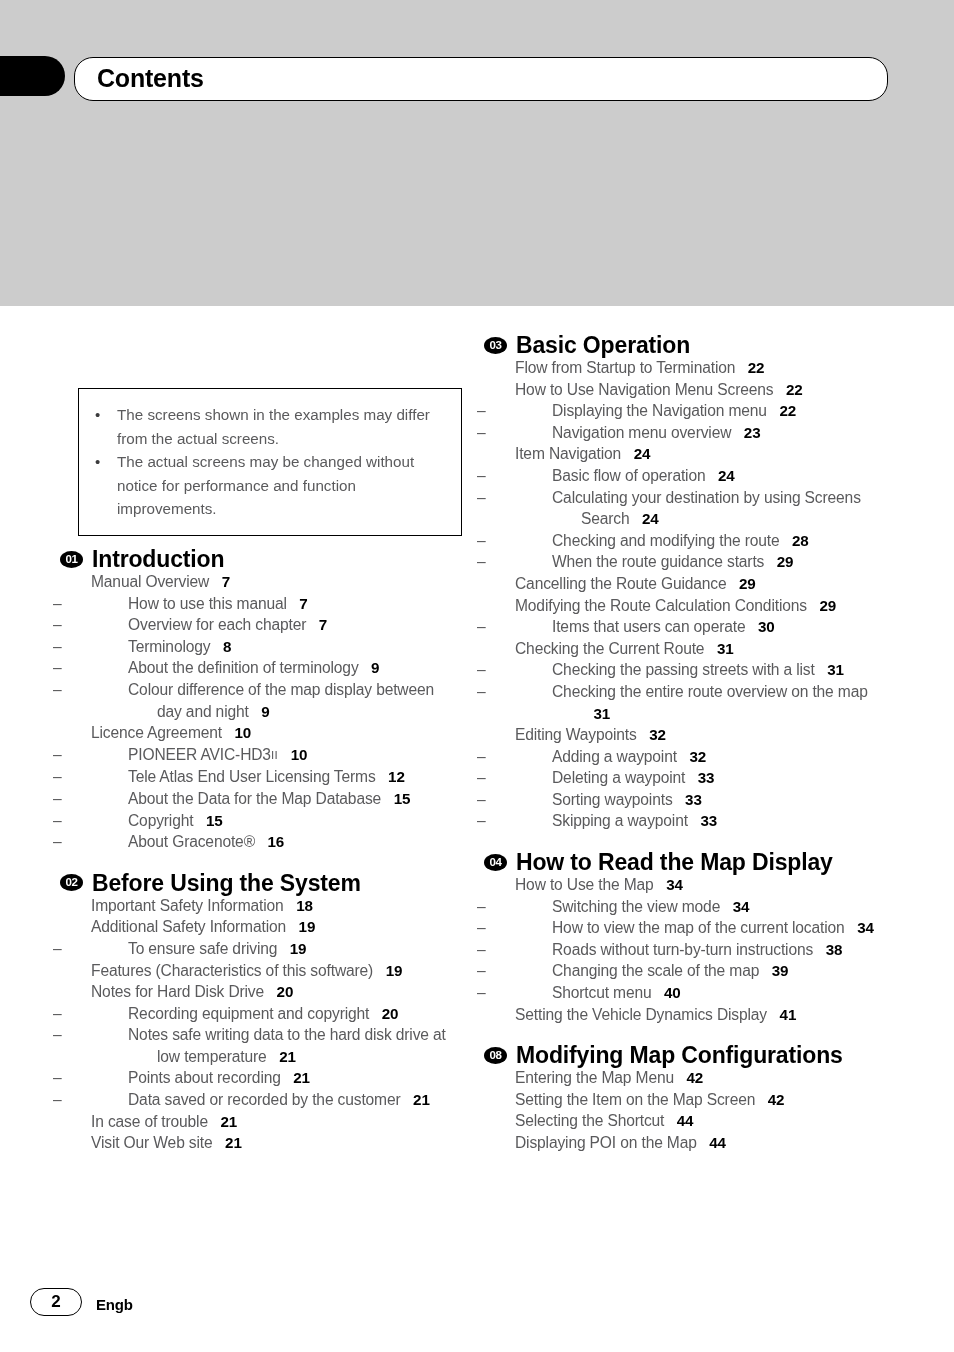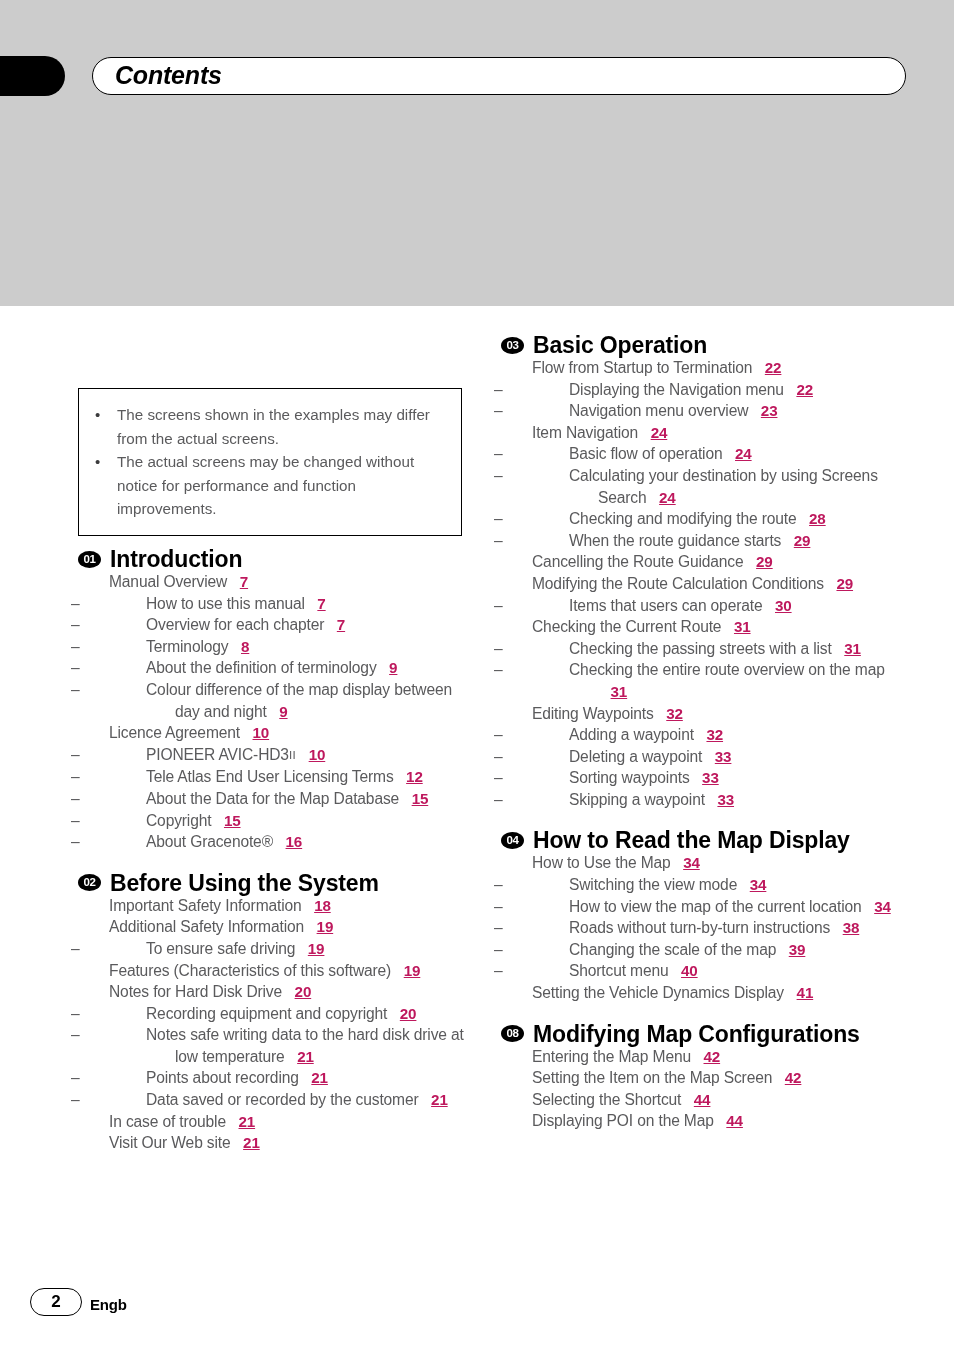--- a/index.html
+++ b/index.html
@@ -33,29 +33,28 @@
     top: 56px;
     width: 105px;
     height: 40px;
     background: #000000;
     border-radius: 20px;
   }
 
   
   .header-pill {
     position: absolute;
-    left: 92px;
+    left: 74px;
     top: 57px;
     width: 814px;
-    height: 38px;
+    height: 44px;
     background: #ffffff;
     border: 1.6px solid #000000;
     border-radius: 19px;
     box-sizing: border-box;
-    font-style: italic;
   }
   .header-title {
     position: absolute;
     left: 22px;
     top: 50%;
     transform: translateY(-52%);
     font-size: 25px;
     font-weight: bold;
     color: #000000;
     letter-spacing: -0.2px;
@@ -91,22 +90,22 @@
   .note-text {
     flex: 1 1 auto;
   }
 
   
   .col {
     position: absolute;
     top: 0;
     width: 395px;
   }
-  .col-left  { left: 78px;  top: 548px; }
-  .col-right { left: 501px; top: 334px; }
+  .col-left  { left: 60px;  top: 548px; }
+  .col-right { left: 484px; top: 334px; }
 
   .chapter { margin-bottom: 19px; }
   .chapter:last-child { margin-bottom: 0; }
 
   .chapter-head {
     display: flex;
     align-items: flex-start;
     margin-bottom: 1px;
   }
   .chap-badge {
@@ -152,24 +151,23 @@
   .lvl2 {
     padding-left: 97px;
     text-indent: -52px;
   }
   .dash {
     display: inline-block;
     width: 23px;
   }
   .pg {
     font-weight: bold;
-    color: #be185d;
+    color: #000000;
     font-size: 15.2px;
     white-space: nowrap;
-    text-decoration: underline;
   }
   .sp { white-space: pre; }
   .rn {
     font-size: 11.5px;
     letter-spacing: 0.4px;
     vertical-align: 1px;
   }
 
   
   .footer {
@@ -185,21 +183,21 @@
     border: 1.6px solid #000000;
     border-radius: 14px;
     box-sizing: border-box;
     text-align: center;
     line-height: 25px;
     font-size: 17px;
     font-weight: bold;
     color: #000000;
   }
   .footer-lang {
-    margin-left: 8px;
+    margin-left: 14px;
     font-size: 15px;
     font-weight: bold;
     color: #000000;
     letter-spacing: -0.2px;
     padding-top: 4px;
   }
 </style>
 </head>
 <body>
 
@@ -260,20 +258,21 @@
         <div class="entry lvl1"><span>Visit Our Web site</span><span class="sp">   </span><span class="pg">21</span></div>
       </div>
     </div>
   <div class="col col-right" id="col-right">
       <div class="chapter">
         <div class="chapter-head">
           <div class="chap-badge">03</div>
           <div class="chap-title">Basic Operation</div>
         </div>
         <div class="entry lvl1-multi"><span>Flow from Startup to Termination</span><span class="sp">   </span><span class="pg">22</span></div>
+        <div class="entry lvl1-multi"><span>How to Use Navigation Menu Screens</span><span class="sp">   </span><span class="pg">22</span></div>
         <div class="entry lvl2"><span class="dash">–</span><span>Displaying the Navigation menu</span><span class="sp">   </span><span class="pg">22</span></div>
         <div class="entry lvl2"><span class="dash">–</span><span>Navigation menu overview</span><span class="sp">   </span><span class="pg">23</span></div>
         <div class="entry lvl1"><span>Item Navigation</span><span class="sp">   </span><span class="pg">24</span></div>
         <div class="entry lvl2"><span class="dash">–</span><span>Basic flow of operation</span><span class="sp">   </span><span class="pg">24</span></div>
         <div class="entry lvl2"><span class="dash">–</span><span>Calculating your destination by using Screens Search</span><span class="sp">   </span><span class="pg">24</span></div>
         <div class="entry lvl2"><span class="dash">–</span><span>Checking and modifying the route</span><span class="sp">   </span><span class="pg">28</span></div>
         <div class="entry lvl2"><span class="dash">–</span><span>When the route guidance starts</span><span class="sp">   </span><span class="pg">29</span></div>
         <div class="entry lvl1-multi"><span>Cancelling the Route Guidance</span><span class="sp">   </span><span class="pg">29</span></div>
         <div class="entry lvl1-multi"><span>Modifying the Route Calculation Conditions</span><span class="sp">   </span><span class="pg">29</span></div>
         <div class="entry lvl2"><span class="dash">–</span><span>Items that users can operate</span><span class="sp">   </span><span class="pg">30</span></div>

